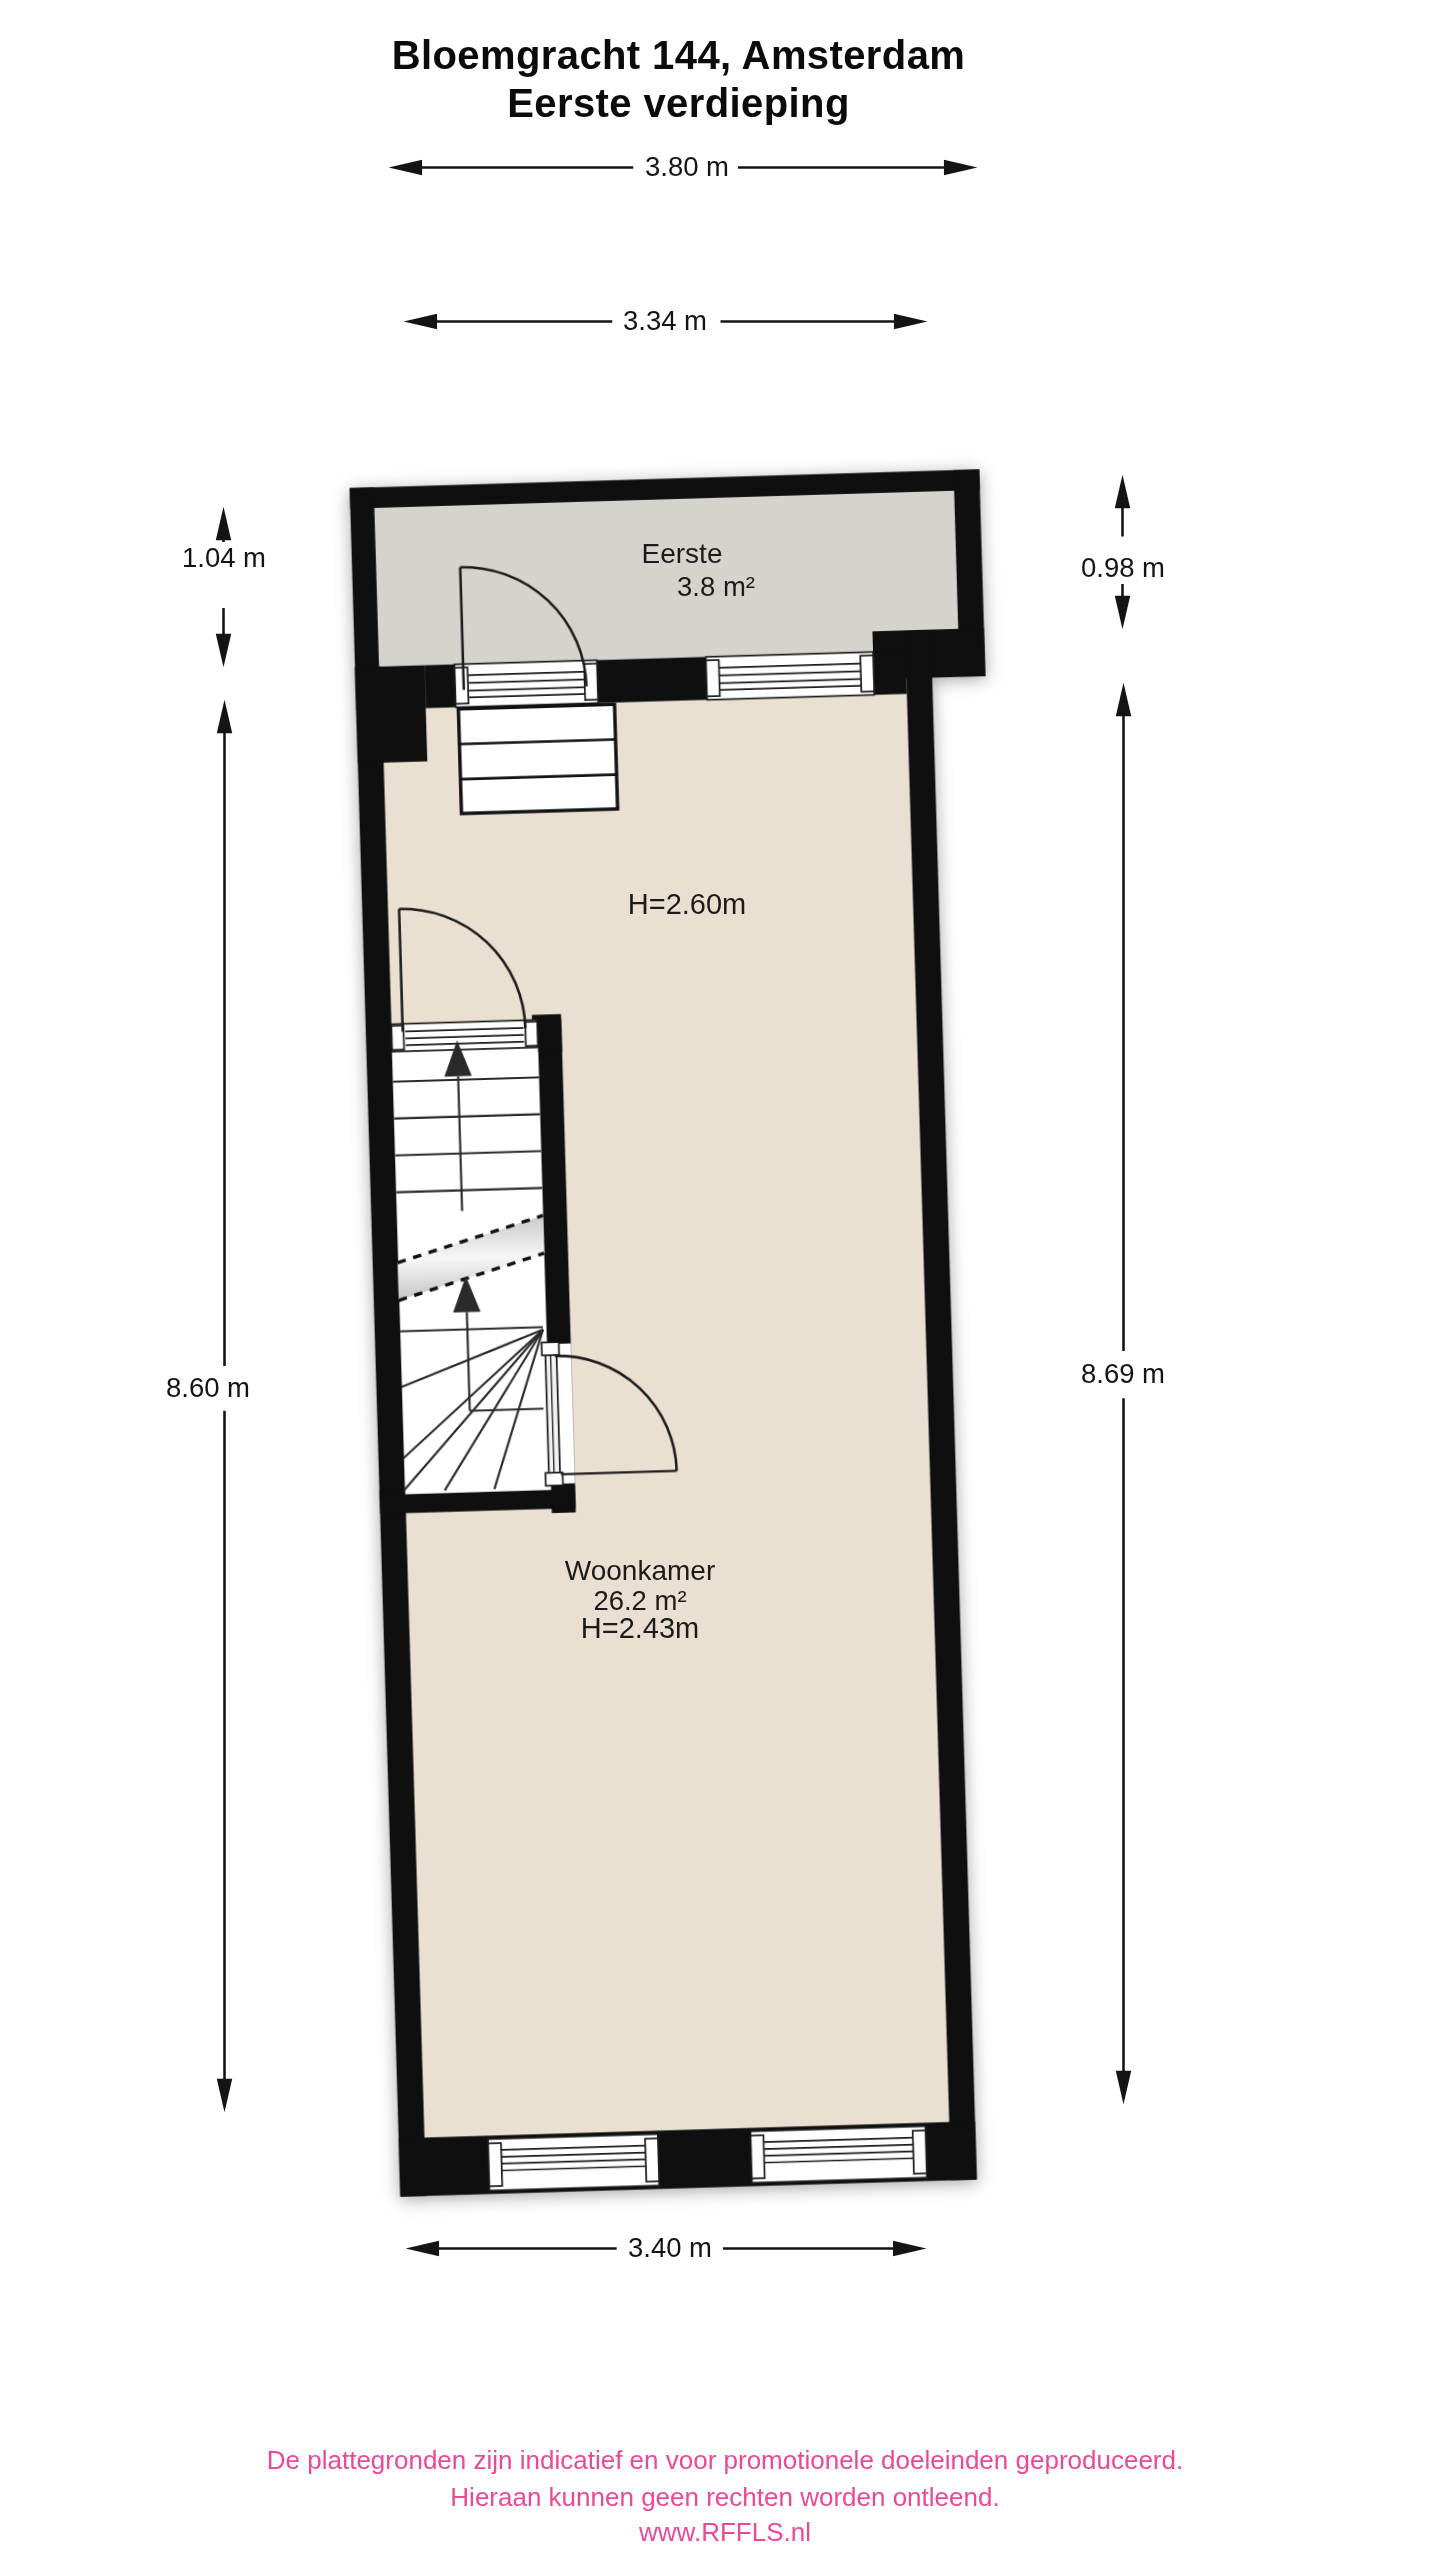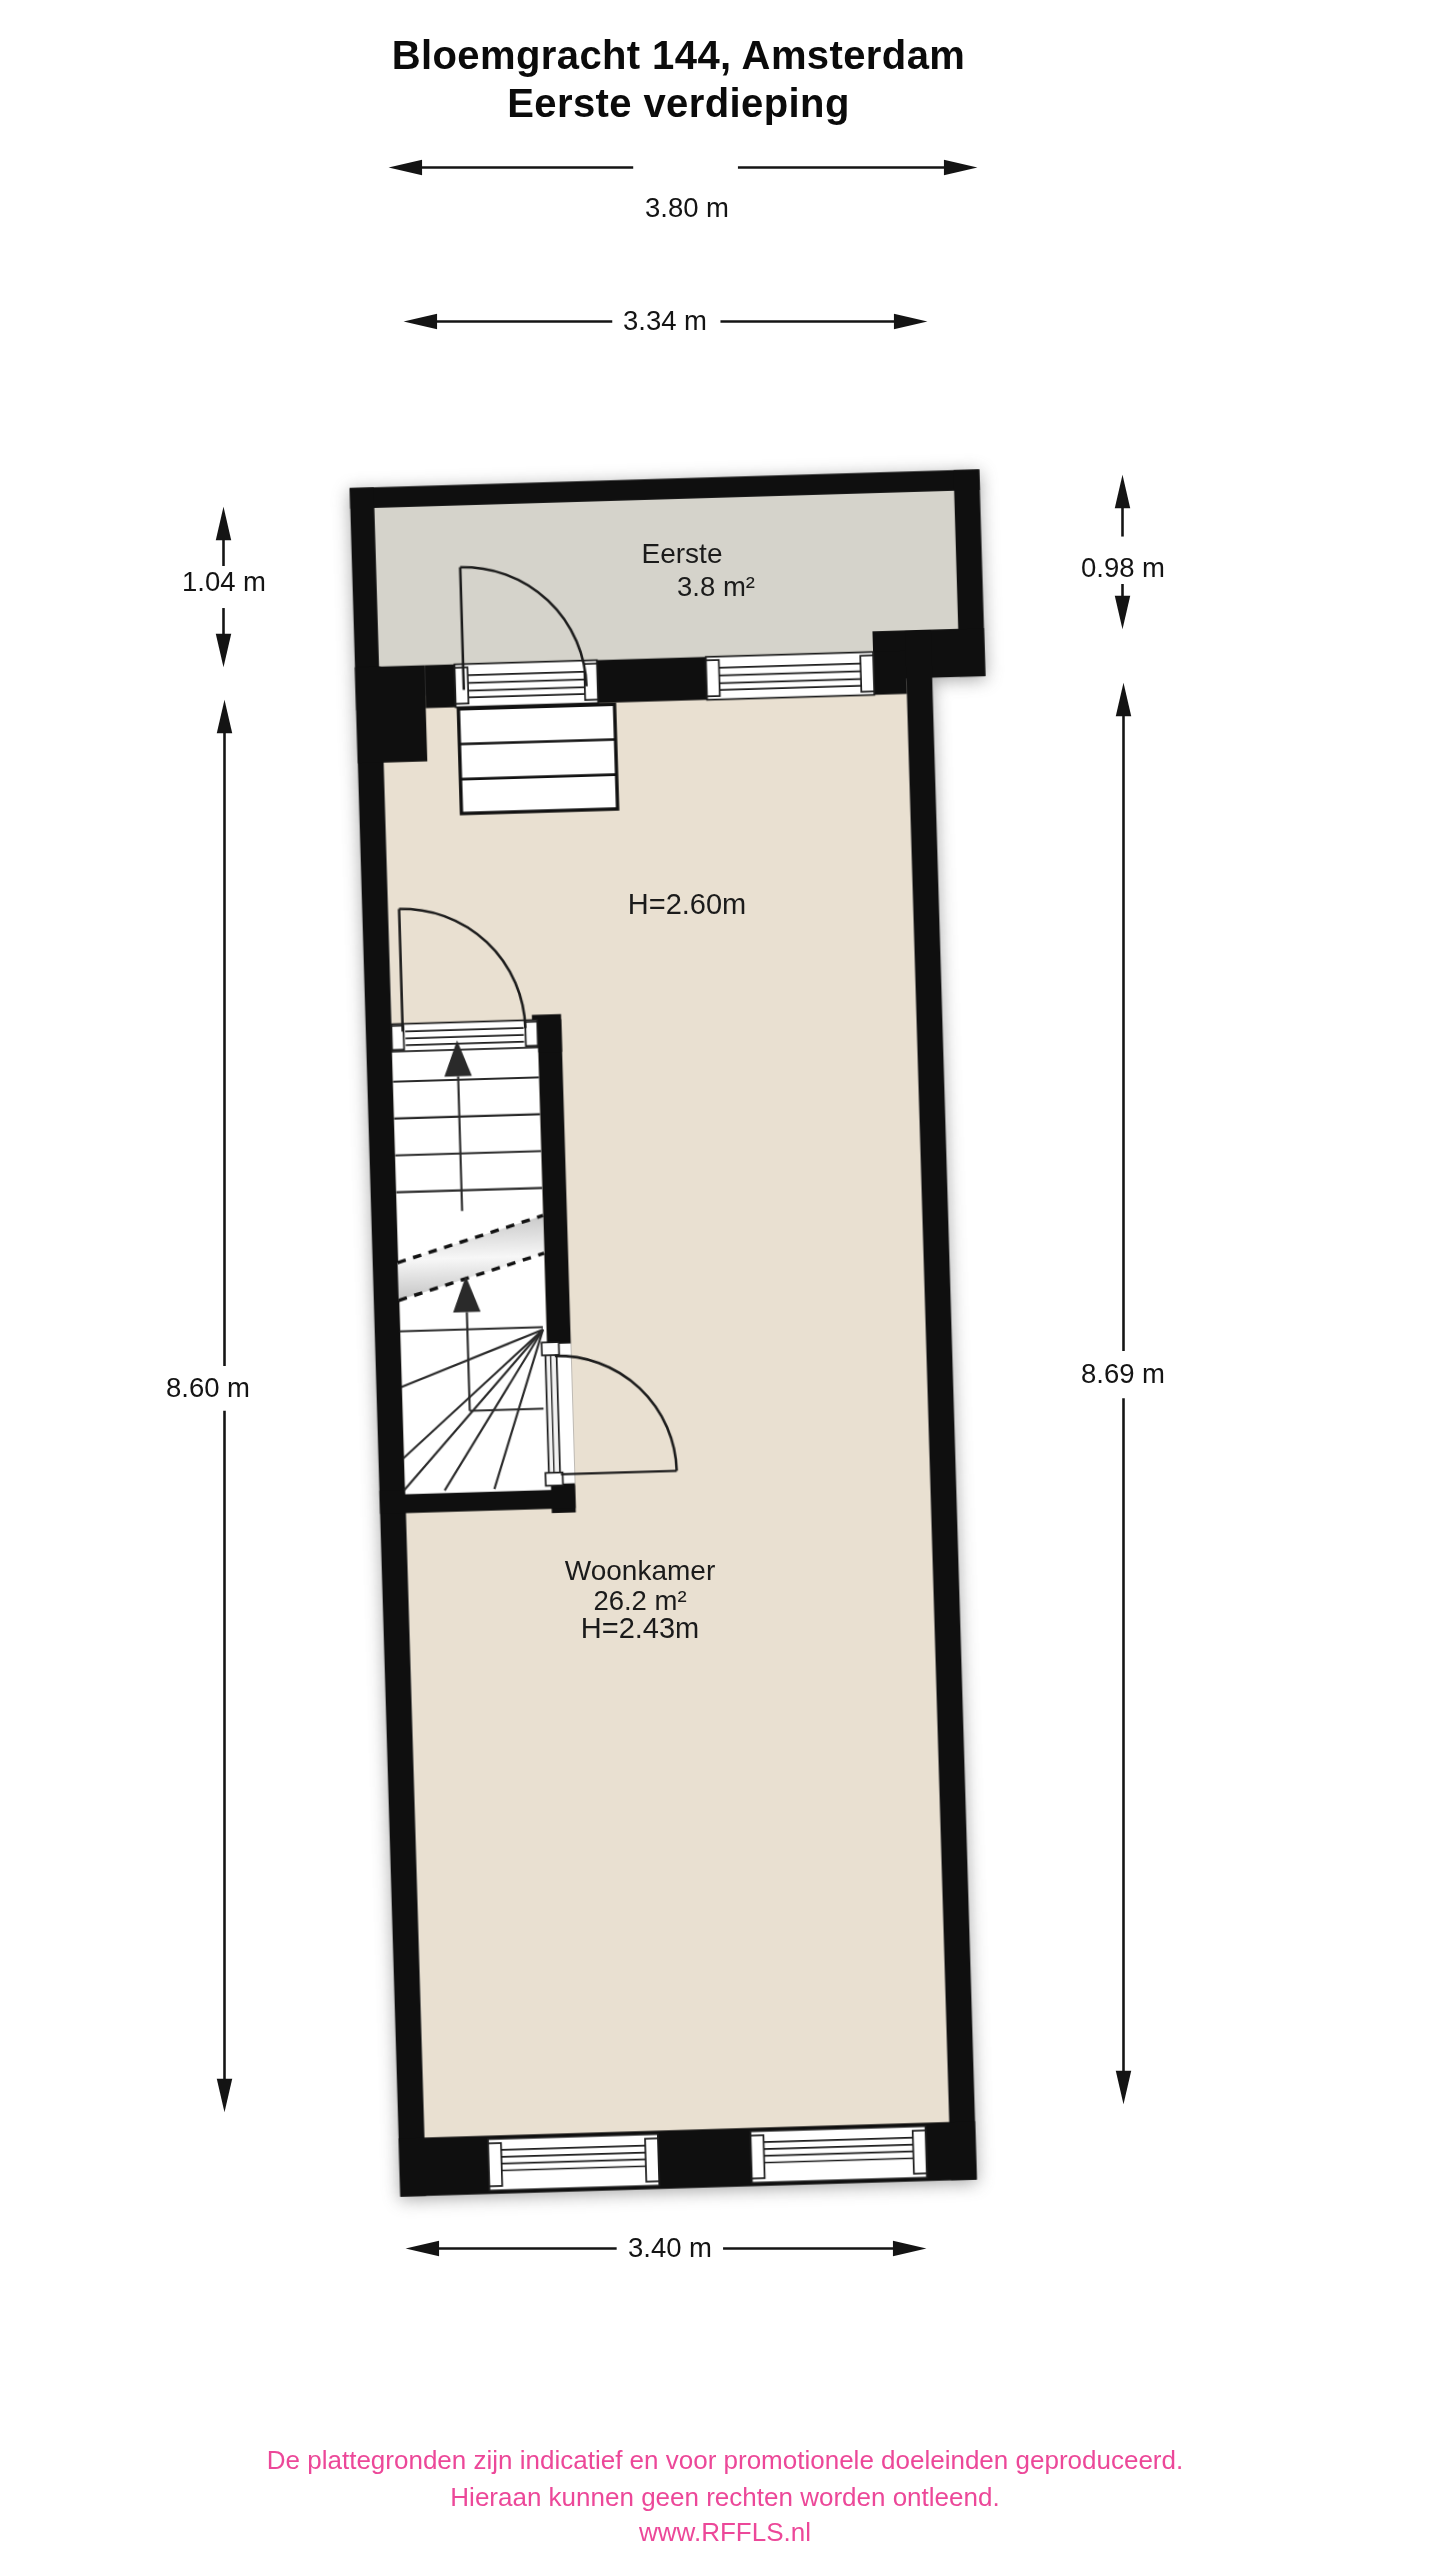--- a/index.html
+++ b/index.html
@@ -183,37 +183,37 @@
   <div class="room-label room-name" style="left:640px;top:1571px;">Woonkamer</div>
   <div class="room-label room-area" style="left:640px;top:1601px;">26.2 m²</div>
   <div class="room-label room-h" style="left:640px;top:1628px;">H=2.43m</div>
 
   <svg class="dim-svg" style="left:386px;top:152px;" width="594" height="31" viewBox="0 0 692 36">
     <polygon class="dim-head" points="3,18 42,9 42,27"></polygon>
     <polygon class="dim-head" points="689,18 650,9 650,27"></polygon>
     <line class="dim-line" x1="40" y1="18" x2="288" y2="18"></line>
     <line class="dim-line" x1="410" y1="18" x2="652" y2="18"></line>
   </svg>
-  <div class="dim-label" style="left:687px;top:167px;margin-top:41px;">3.80 m</div>
+  <div class="dim-label" style="left:687px;top:167px;">3.80 m</div>
 
   <svg class="dim-svg" style="left:401px;top:306px;" width="529" height="31" viewBox="0 0 616 36">
     <polygon class="dim-head" points="3,18 42,9 42,27"></polygon>
     <polygon class="dim-head" points="613,18 574,9 574,27"></polygon>
     <line class="dim-line" x1="40" y1="18" x2="246" y2="18"></line>
     <line class="dim-line" x1="372" y1="18" x2="576" y2="18"></line>
   </svg>
   <div class="dim-label" style="left:665px;top:321px;">3.34 m</div>
 
   <svg class="dim-svg" style="left:208px;top:505px;" width="31" height="164" viewBox="0 0 36 191">
     <polygon class="dim-head" points="18,2 9,41 27,41"></polygon>
     <polygon class="dim-head" points="18,189 9,150 27,150"></polygon>
     <line class="dim-line" x1="18" y1="39" x2="18" y2="72"></line>
     <line class="dim-line" x1="18" y1="120" x2="18" y2="152"></line>
   </svg>
-  <div class="dim-label" style="left:224px;top:582px;">1.04 m</div>
+  <div class="dim-label" style="left:224px;top:558px;">1.04 m</div>
 
   <svg class="dim-svg" style="left:1107px;top:473px;" width="31" height="158" viewBox="0 0 36 184">
     <polygon class="dim-head" points="18,2 9,41 27,41"></polygon>
     <polygon class="dim-head" points="18,182 9,143 27,143"></polygon>
     <line class="dim-line" x1="18" y1="39" x2="18" y2="74"></line>
     <line class="dim-line" x1="18" y1="118" x2="18" y2="145"></line>
   </svg>
   <div class="dim-label" style="left:1123px;top:568px;text-align:right;">0.98 m</div>
 
   <svg class="dim-svg" style="left:209px;top:698px;" width="31" height="1416" viewBox="0 0 36 1649">

